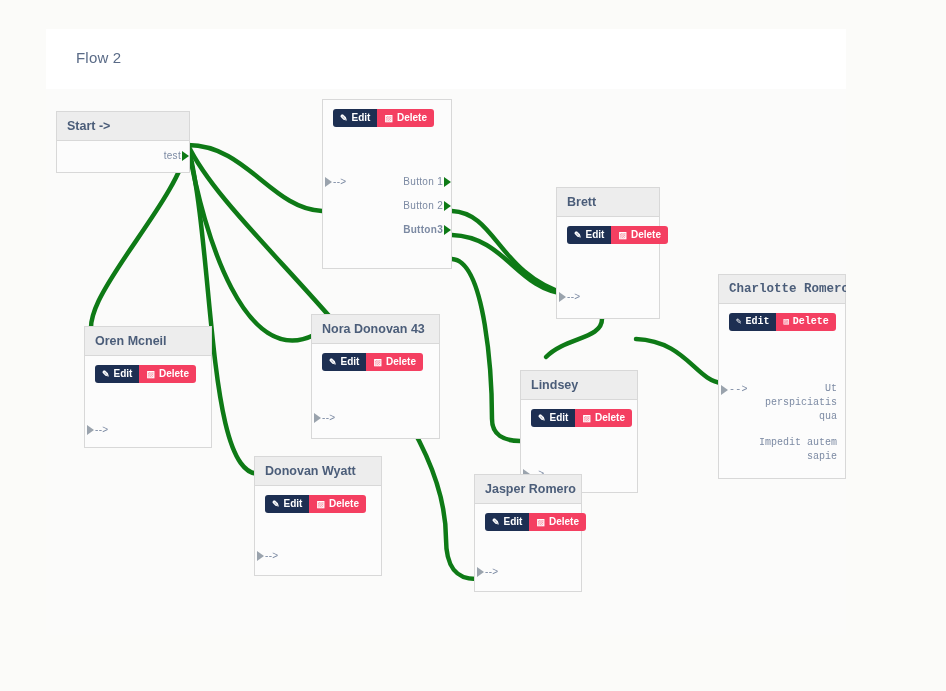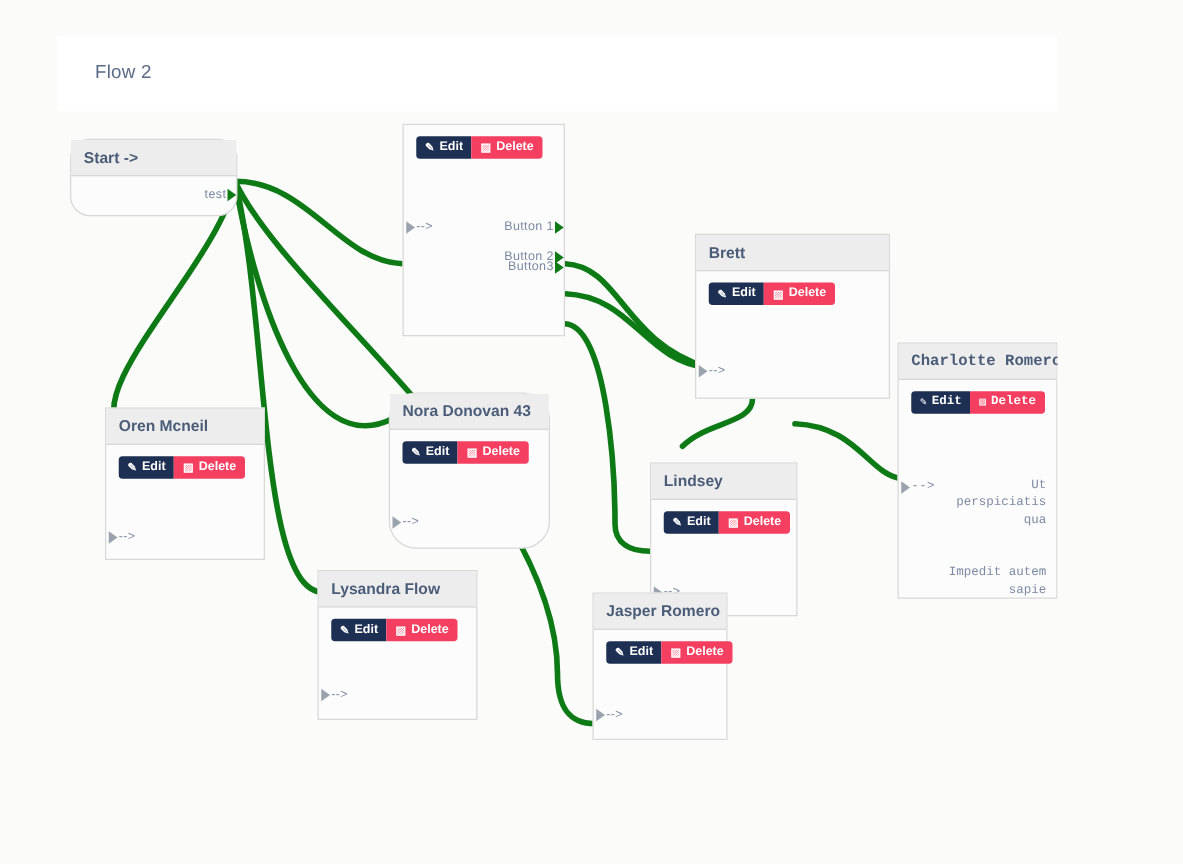--- a/index.html
+++ b/index.html
@@ -126,21 +126,21 @@
         <path d="M406,146 C460,148 470,200 520,205"></path>
 
         <path d="M406,170 C440,172 446,290 446,330 C446,346 458,352 474,352"></path>
 
         <path d="M556,230 C556,250 520,248 500,268"></path>
 
         <path d="M590,250 C640,252 650,292 676,294"></path>
       </g>
     </svg>
 
-    <div class="node" style="left:10px;top:22px;width:134px;height:62px;border-radius:16px;">
+    <div class="node" style="left:10px;top:22px;width:134px;height:62px;">
       <div class="node-head">
         <span class="node-title">Start -&gt;</span>
       </div>
       <div class="node-body">
         <div class="port port-out" style="top:9px;">
           <span>test</span>
           <span class="port-dot out green" style="top:1px;"></span>
         </div>
       </div>
     </div>
@@ -162,28 +162,28 @@
           <span>--&gt;</span>
         </div>
         <div class="port port-out" style="top:76px;">
           <span>Button 1</span>
           <span class="port-dot out green" style="top:1px;"></span>
         </div>
         <div class="port port-out" style="top:100px;">
           <span>Button 2</span>
           <span class="port-dot out green" style="top:1px;"></span>
         </div>
-        <div class="port port-out" style="top:108px;">
+        <div class="port port-out" style="top:124px;font-weight:bold;">
           <span>Button3</span>
           <span class="port-dot out green" style="top:1px;"></span>
         </div>
       </div>
     </div>
 
-    <div class="node" style="left:510px;top:98px;width:156px;height:132px;">
+    <div class="node" style="left:510px;top:98px;width:104px;height:132px;">
       <div class="node-head">
         <span class="node-title">Brett</span>
       </div>
       <div class="node-body">
         <div class="btn-row">
           <div class="btn btn-edit">
             <span class="gl">✎</span>
             <span>Edit</span>
           </div>
           <div class="btn btn-del">
@@ -211,21 +211,21 @@
           <div class="btn btn-del">
             <span class="gl">▨</span>
             <span>Delete</span>
           </div>
         </div>
         <div class="port port-in" style="top:80px;">
           <span class="port-dot in" style="top:1px;"></span>
           <span>--&gt;</span>
         </div>
         <div class="node-text" style="top:78px;">Ut perspiciatis qua</div>
-        <div class="node-text" style="top:132px;margin-top:16px;">Impedit autem sapie</div>
+        <div class="node-text" style="top:132px;">Impedit autem sapie</div>
 
       </div>
     </div>
 
     <div class="node" style="left:38px;top:237px;width:128px;height:122px;">
       <div class="node-head">
         <span class="node-title">Oren Mcneil</span>
       </div>
       <div class="node-body">
         <div class="btn-row">
@@ -238,21 +238,21 @@
             <span>Delete</span>
           </div>
         </div>
         <div class="port port-in" style="top:68px;">
           <span class="port-dot in" style="top:1px;"></span>
           <span>--&gt;</span>
         </div>
       </div>
     </div>
 
-    <div class="node" style="left:265px;top:225px;width:129px;height:125px;border-radius:22px;">
+    <div class="node" style="left:265px;top:225px;width:129px;height:125px;">
       <div class="node-head">
         <span class="node-title">Nora Donovan 43</span>
       </div>
       <div class="node-body">
         <div class="btn-row">
           <div class="btn btn-edit">
             <span class="gl">✎</span>
             <span>Edit</span>
           </div>
           <div class="btn btn-del">
@@ -284,21 +284,21 @@
         </div>
         <div class="port port-in" style="top:68px;">
           <span class="port-dot in" style="top:1px;"></span>
           <span>--&gt;</span>
         </div>
       </div>
     </div>
 
     <div class="node" style="left:208px;top:367px;width:128px;height:120px;">
       <div class="node-head">
-        <span class="node-title">Lysandra Flow</span>
+        <span class="node-title">Donovan Wyatt</span>
       </div>
       <div class="node-body">
         <div class="btn-row">
           <div class="btn btn-edit">
             <span class="gl">✎</span>
             <span>Edit</span>
           </div>
           <div class="btn btn-del">
             <span class="gl">▨</span>
             <span>Delete</span>

